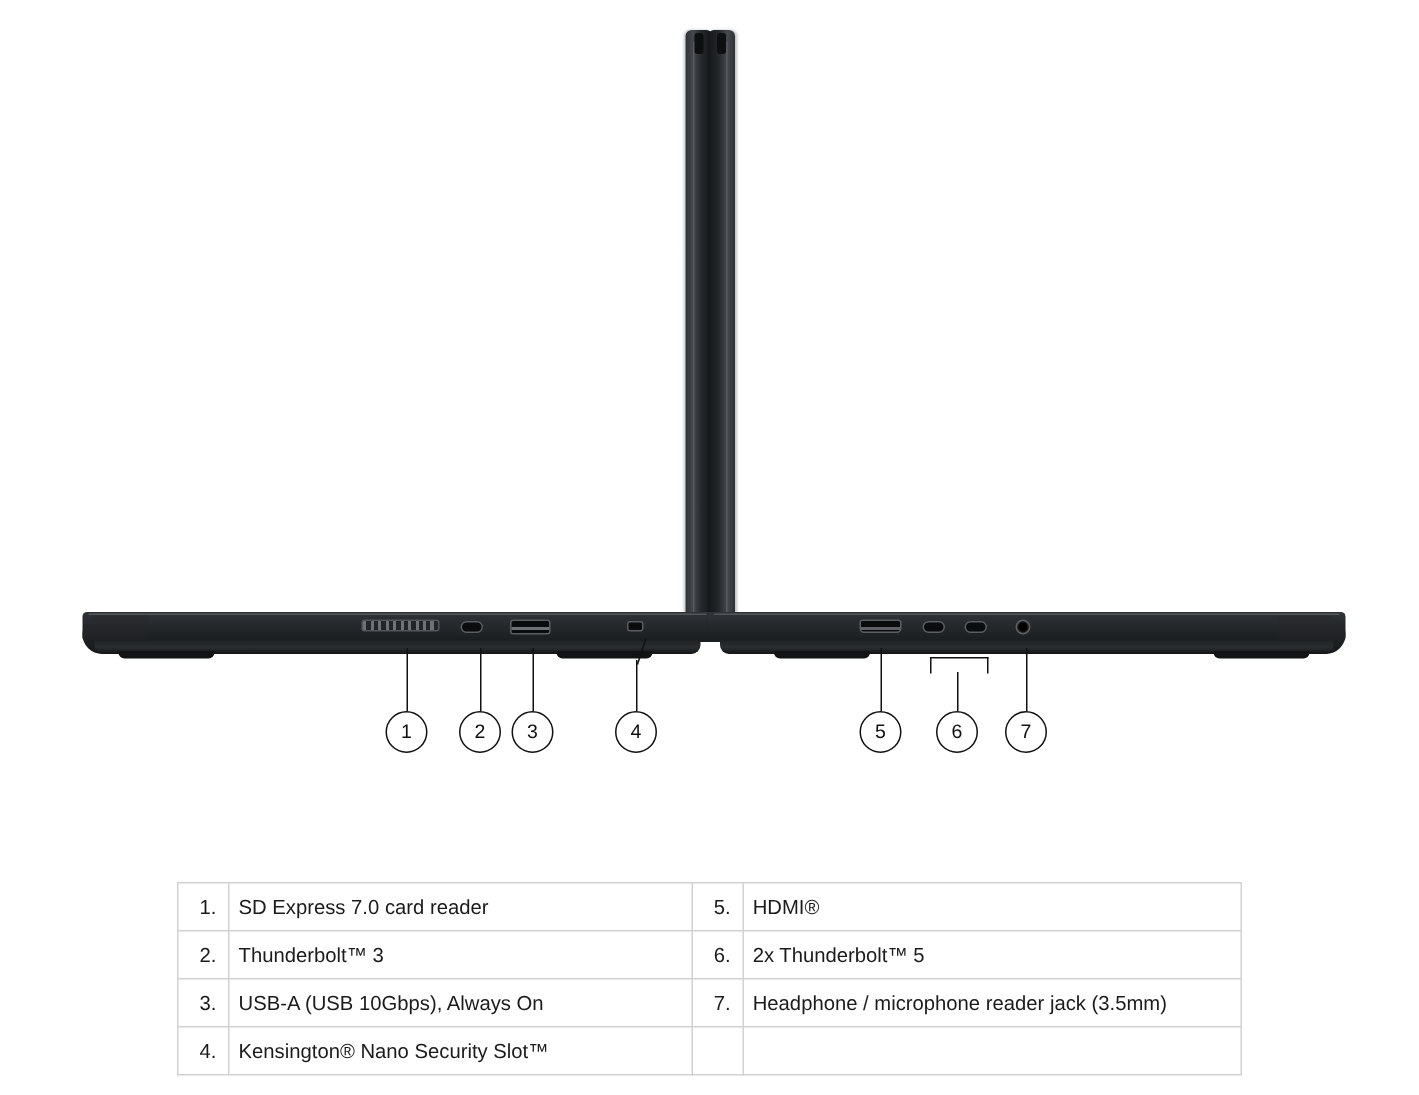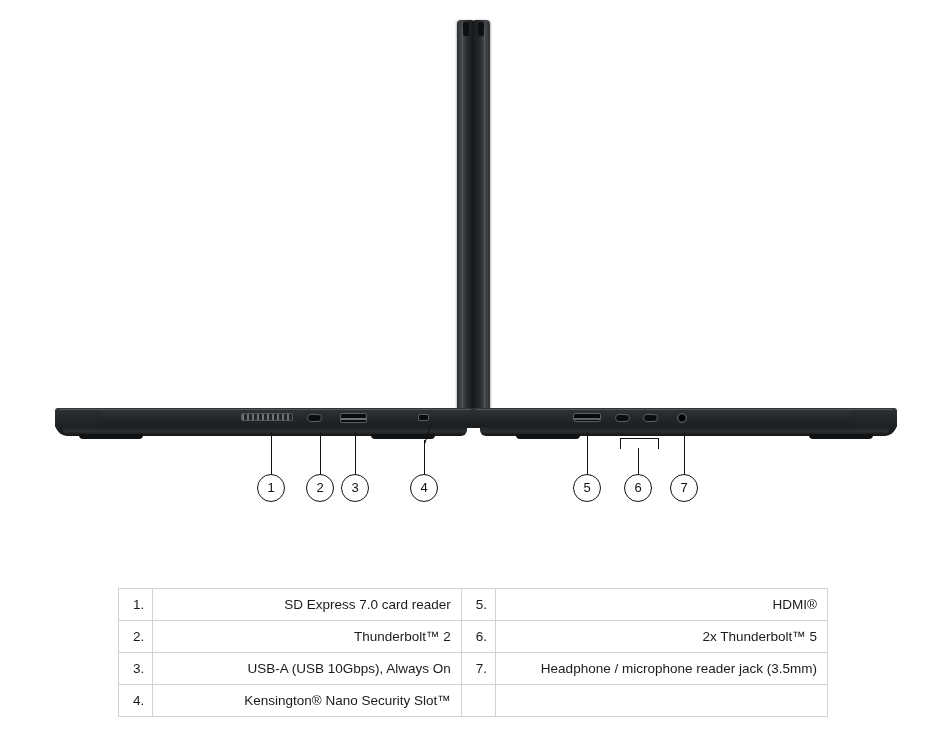--- a/index.html
+++ b/index.html
@@ -233,21 +233,20 @@
   }
   #legend td.num {
     width: 20px;
     padding-right: 2px;
     padding-left: 14px;
     color: #1b1b1b;
   }
   #legend td.txt {
     width: 335px;
     padding-left: 6px;
-    text-align: right;
   }
   #legend tr td.num.empty, #legend tr td.txt.empty { color: transparent; }
 </style>
 </head>
 <body>
 
 <div id="stage">
 
   <div class="laptop" id="laptop-left">
     <div class="lid">
@@ -319,21 +318,21 @@
   <table id="legend">
     <tbody>
       <tr>
         <td class="num">1.</td>
         <td class="txt">SD Express 7.0 card reader</td>
         <td class="num">5.</td>
         <td class="txt">HDMI®</td>
       </tr>
       <tr>
         <td class="num">2.</td>
-        <td class="txt">Thunderbolt™ 2</td>
+        <td class="txt">Thunderbolt™ 3</td>
         <td class="num">6.</td>
         <td class="txt">2x Thunderbolt™ 5</td>
       </tr>
       <tr>
         <td class="num">3.</td>
         <td class="txt">USB-A (USB 10Gbps), Always On</td>
         <td class="num">7.</td>
         <td class="txt">Headphone / microphone reader jack (3.5mm)</td>
       </tr>
       <tr>

